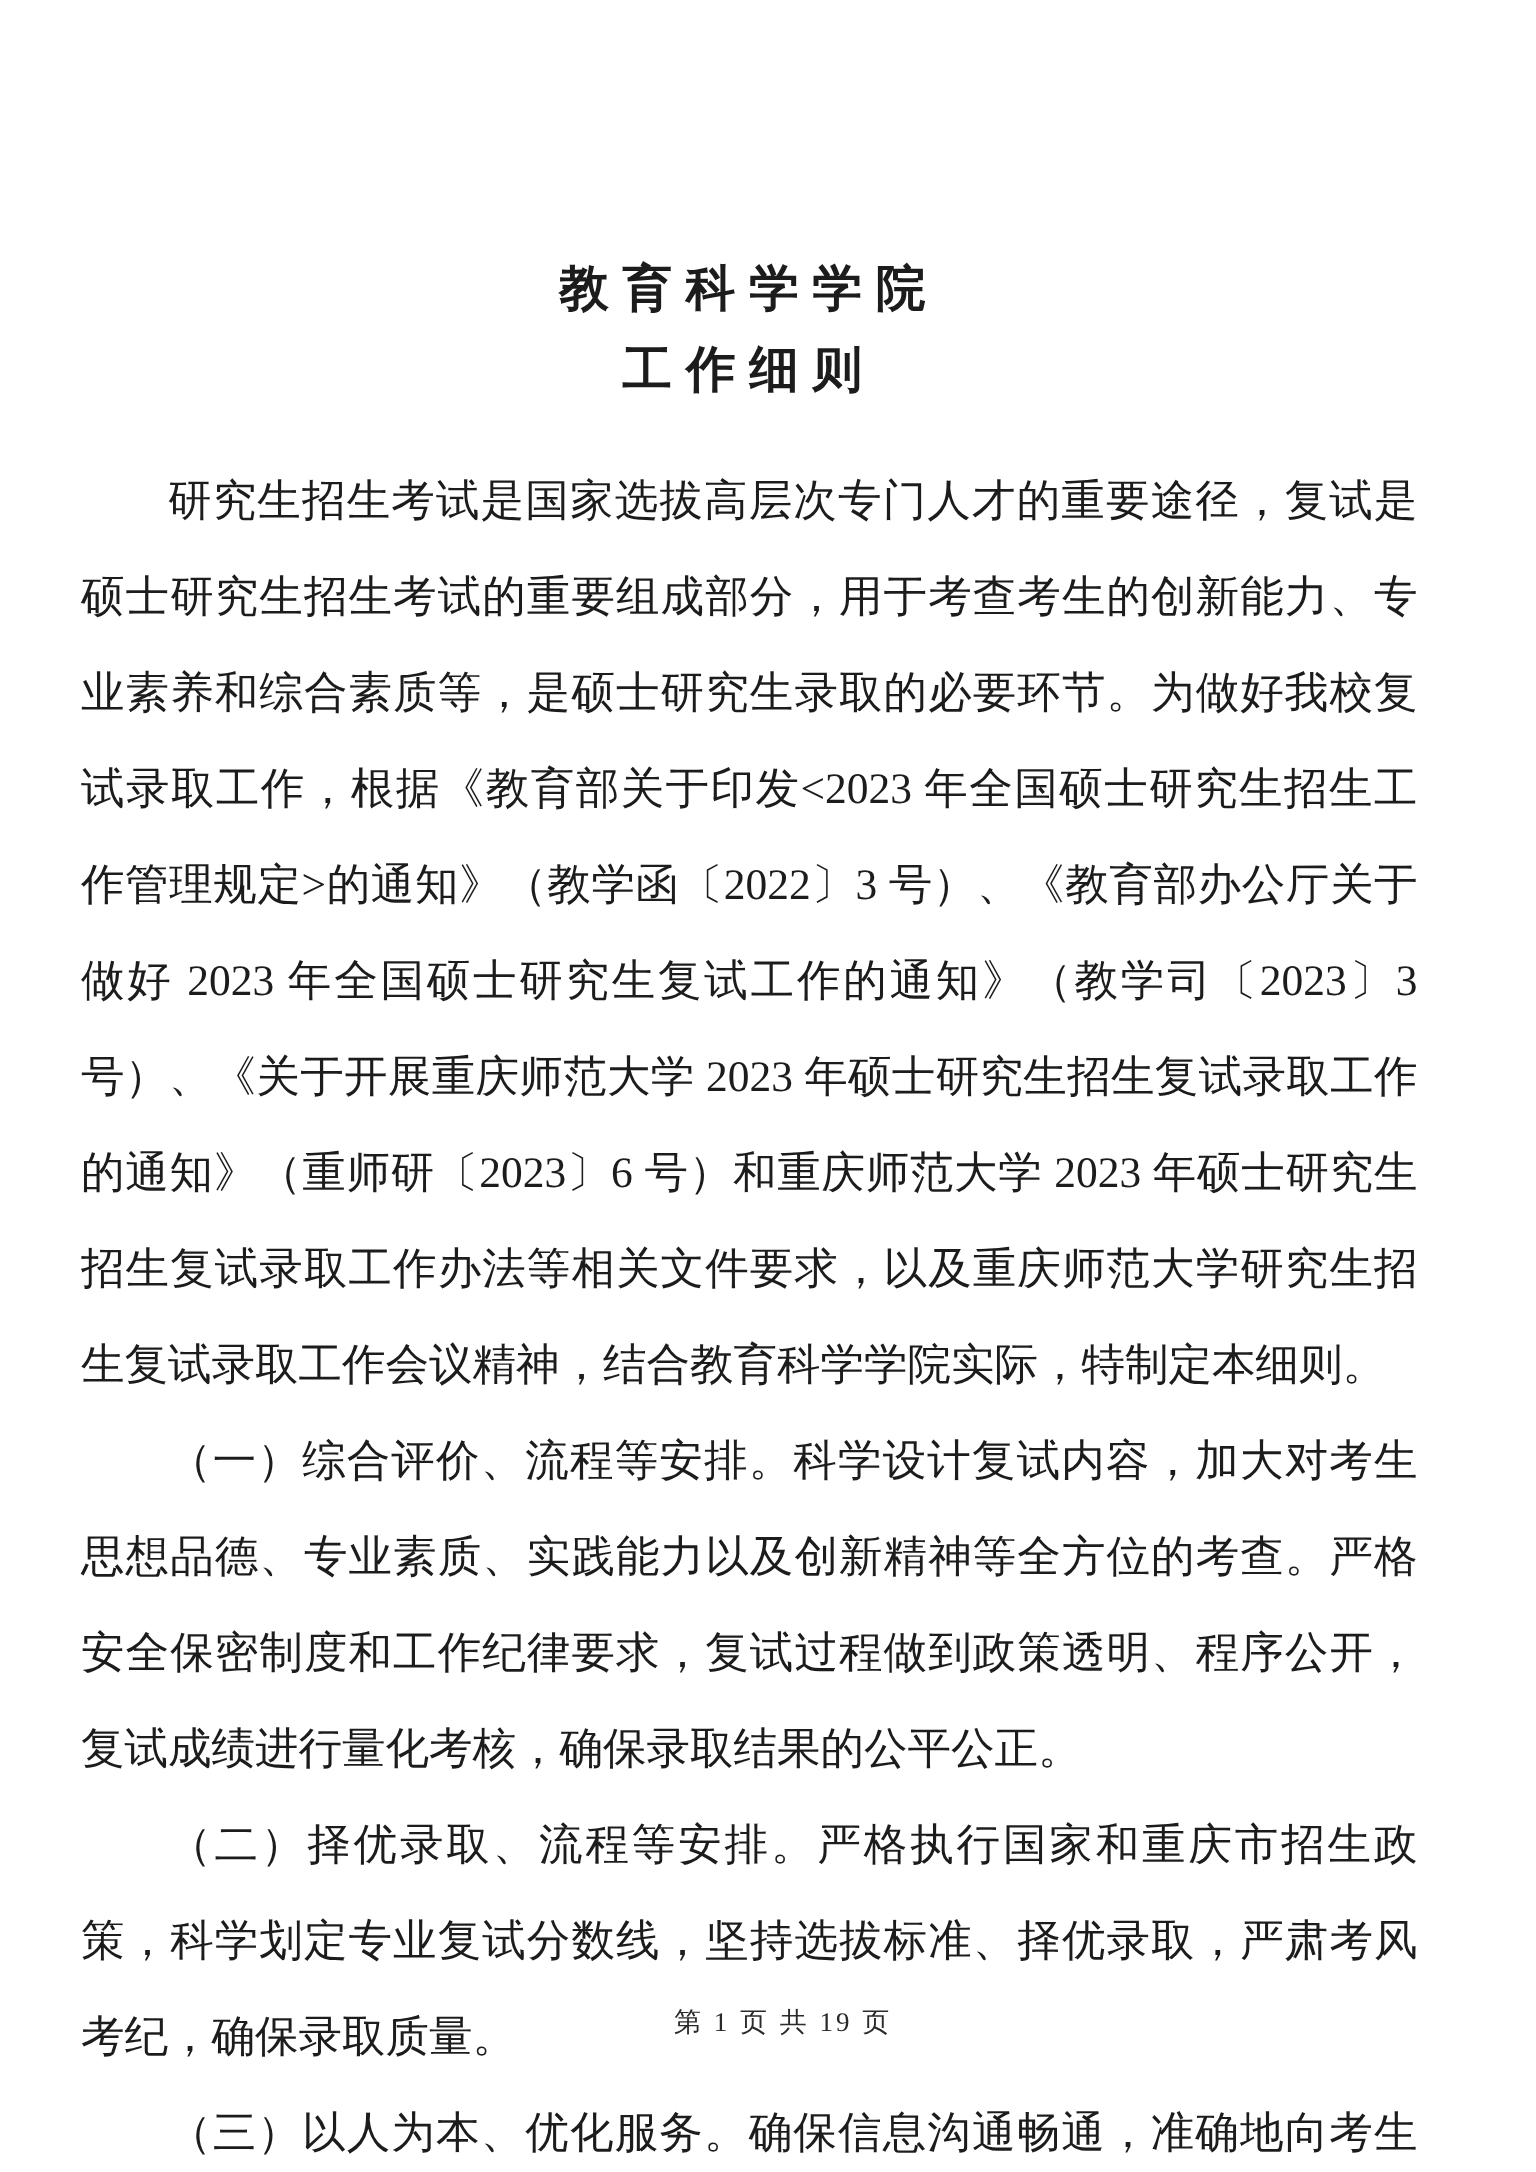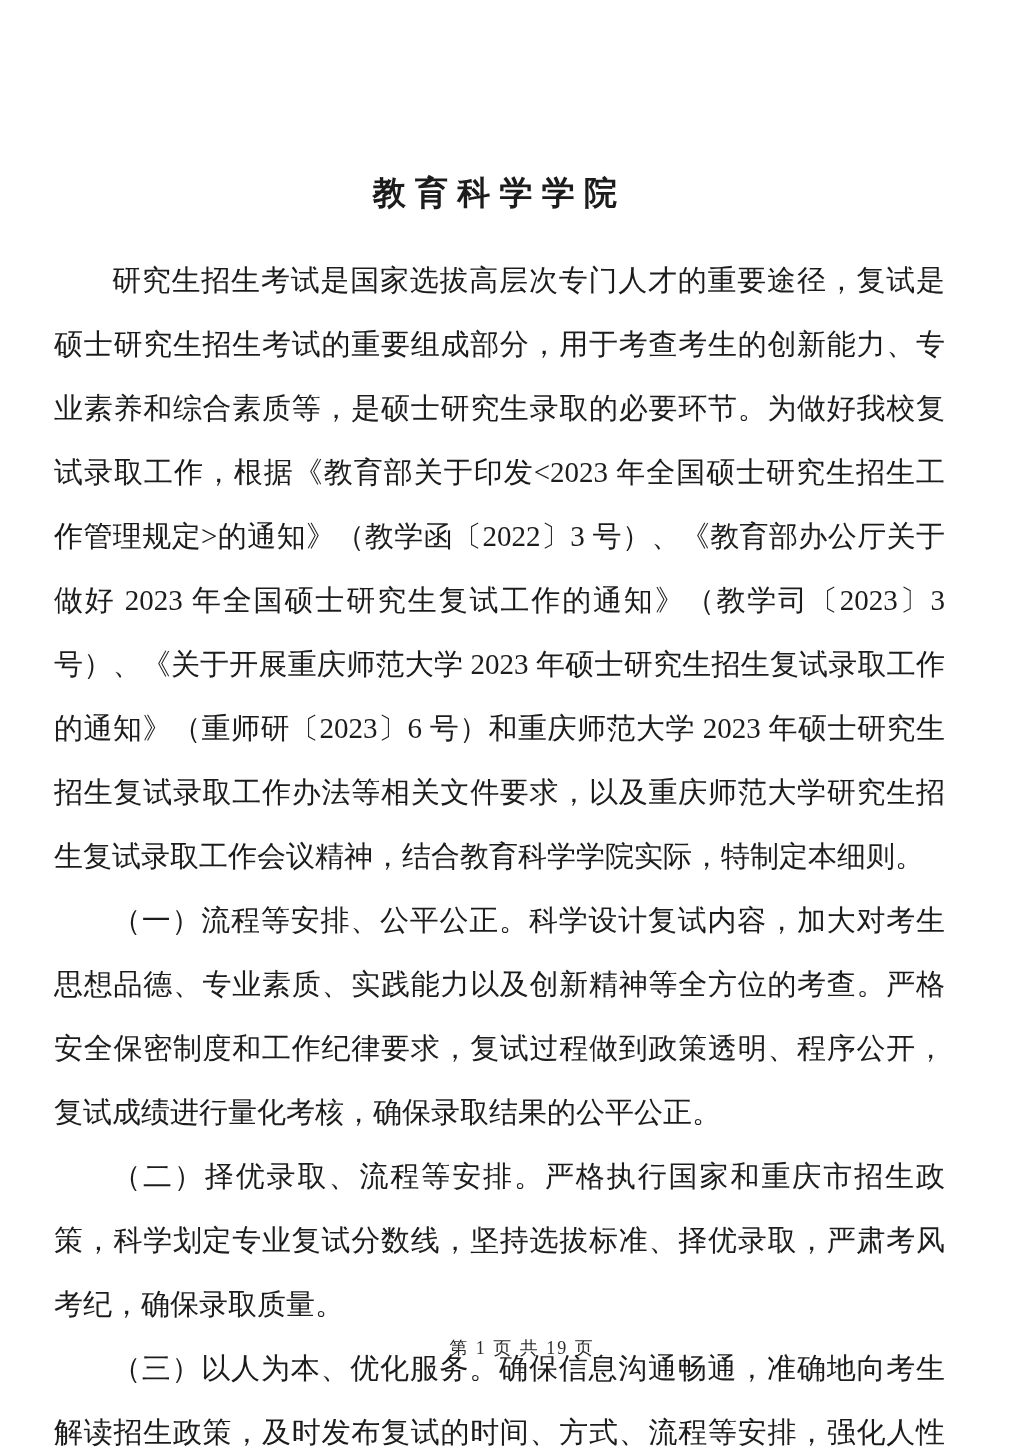--- a/index.html
+++ b/index.html
@@ -52,25 +52,26 @@
   }
 </style>
 </head>
 <body>
 
 <div class="page">
   <div class="content">
 
     <div class="doc-title">
       <span class="t-line">教育科学学院</span>
+      <span class="t-line">工作细则</span>
     </div>
 
     <div class="body-text">
       <p>研究生招生考试是国家选拔高层次专门人才的重要途径，复试是硕士研究生招生考试的重要组成部分，用于考查考生的创新能力、专业素养和综合素质等，是硕士研究生录取的必要环节。为做好我校复试录取工作，根据《教育部关于印发&lt;2023 年全国硕士研究生招生工作管理规定&gt;的通知》（教学函〔2022〕3 号）、《教育部办公厅关于做好 2023 年全国硕士研究生复试工作的通知》（教学司〔2023〕3 号）、《关于开展重庆师范大学 2023 年硕士研究生招生复试录取工作的通知》（重师研〔2023〕6 号）和重庆师范大学 2023 年硕士研究生招生复试录取工作办法等相关文件要求，以及重庆师范大学研究生招生复试录取工作会议精神，结合教育科学学院实际，特制定本细则。</p>
-      <p>（一）流程等安排、公平公正。科学设计复试内容，加大对考生思想品德、专业素质、实践能力以及创新精神等全方位的考查。严格安全保密制度和工作纪律要求，复试过程做到政策透明、程序公开，复试成绩进行量化考核，确保录取结果的公平公正。</p>
+      <p>（一）综合评价、流程等安排。科学设计复试内容，加大对考生思想品德、专业素质、实践能力以及创新精神等全方位的考查。严格安全保密制度和工作纪律要求，复试过程做到政策透明、程序公开，复试成绩进行量化考核，确保录取结果的公平公正。</p>
       <p>（二）择优录取、流程等安排。严格执行国家和重庆市招生政策，科学划定专业复试分数线，坚持选拔标准、择优录取，严肃考风考纪，确保录取质量。</p>
       <p>（三）以人为本、优化服务。确保信息沟通畅通，准确地向考生解读招生政策，及时发布复试的时间、方式、流程等安排，强化人性化安排好个性化关怀，解决考生在复试过程中的各种突发问题。</p>
     </div>
 
   </div>
 
   <div class="footer">第 1 页 共 19 页</div>
 </div>
 
 </body></html>

